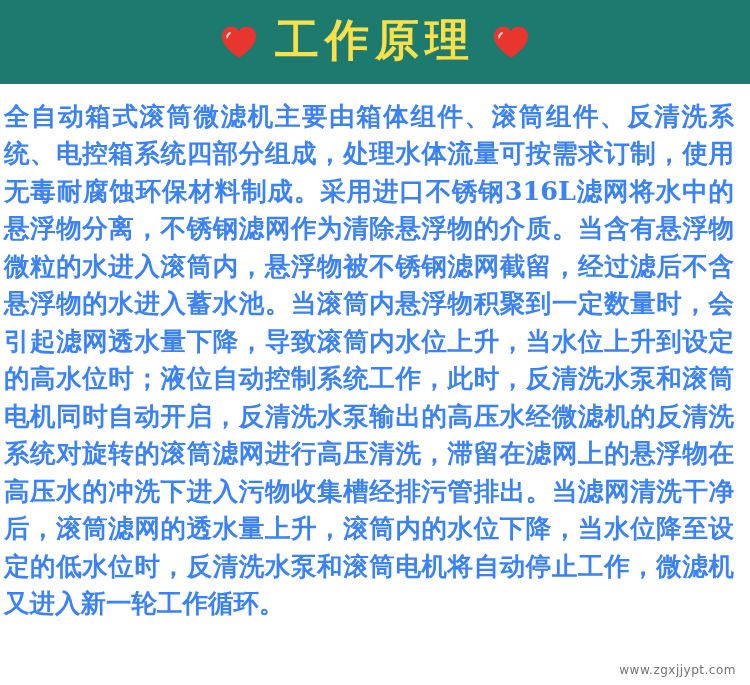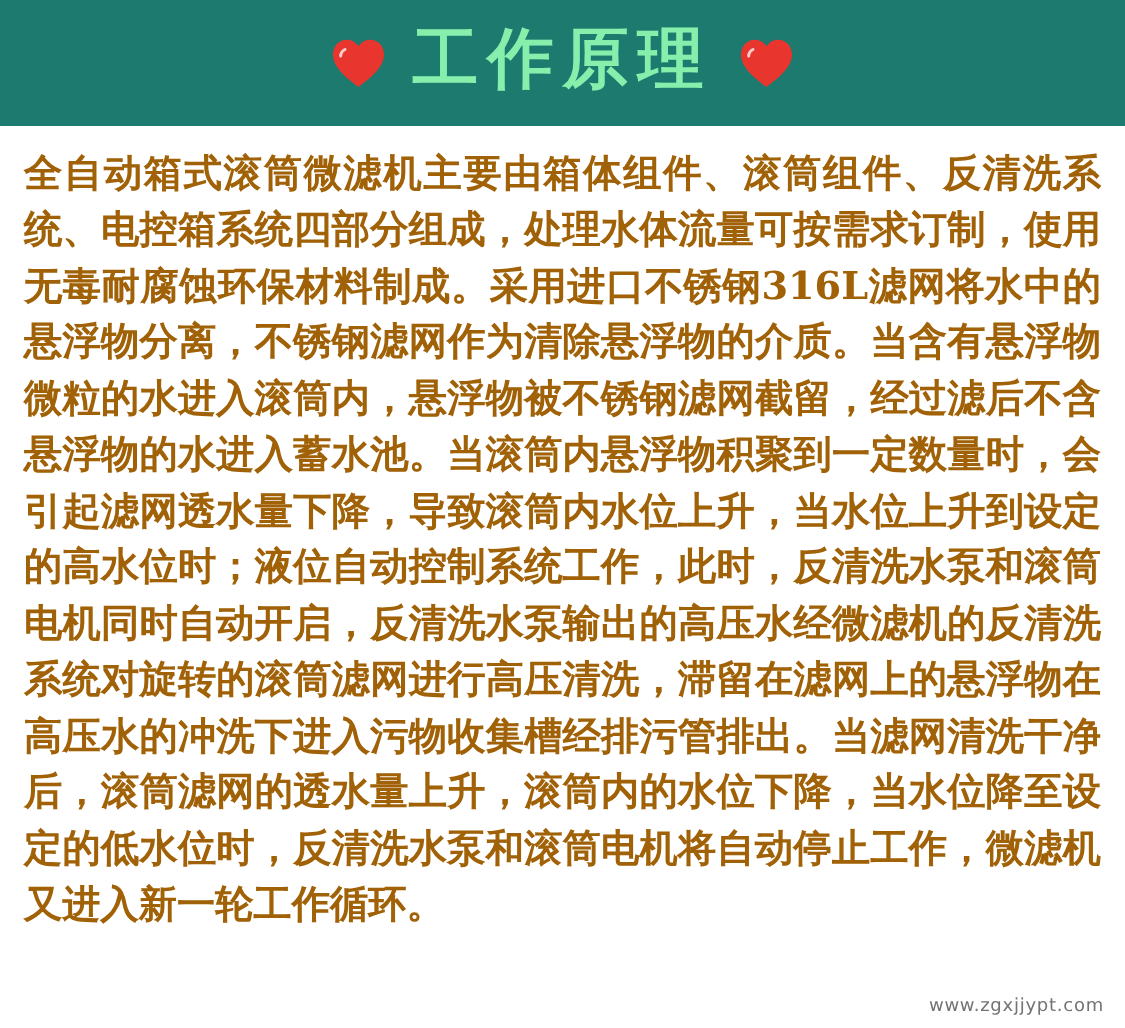--- a/index.html
+++ b/index.html
@@ -24,43 +24,43 @@
     position: relative;
     width: 750px;
     height: 84px;
     background: #1d7a6e;
     display: flex;
     align-items: center;
     justify-content: center;
     gap: 18px;
   }
   .header-title {
-    color: #86efac;
+    color: #fde047;
     font-family: "DejaVu Serif", "Liberation Serif", serif;
     font-size: 44px;
     font-weight: bold;
     letter-spacing: 6px;
     line-height: 1;
     padding-bottom: 4px;
   }
   .heart-icon {
     display: inline-block;
     width: 36px;
     height: 34px;
     position: relative;
     flex: 0 0 auto;
   }
   .heart-icon svg {
     display: block;
   }
   .body-text {
     box-sizing: border-box;
     width: 750px;
-    padding: 14px 16px 0 16px;
-    color: #a16207;
+    padding: 14px 16px 0 4px;
+    color: #3b82f6;
     font-family: "DejaVu Serif", "Liberation Serif", serif;
     font-size: 25.5px;
     font-weight: bold;
     line-height: 1.47;
     text-align: justify;
     text-justify: inter-ideograph;
     letter-spacing: 0px;
     word-break: break-all;
   }
   .watermark {

